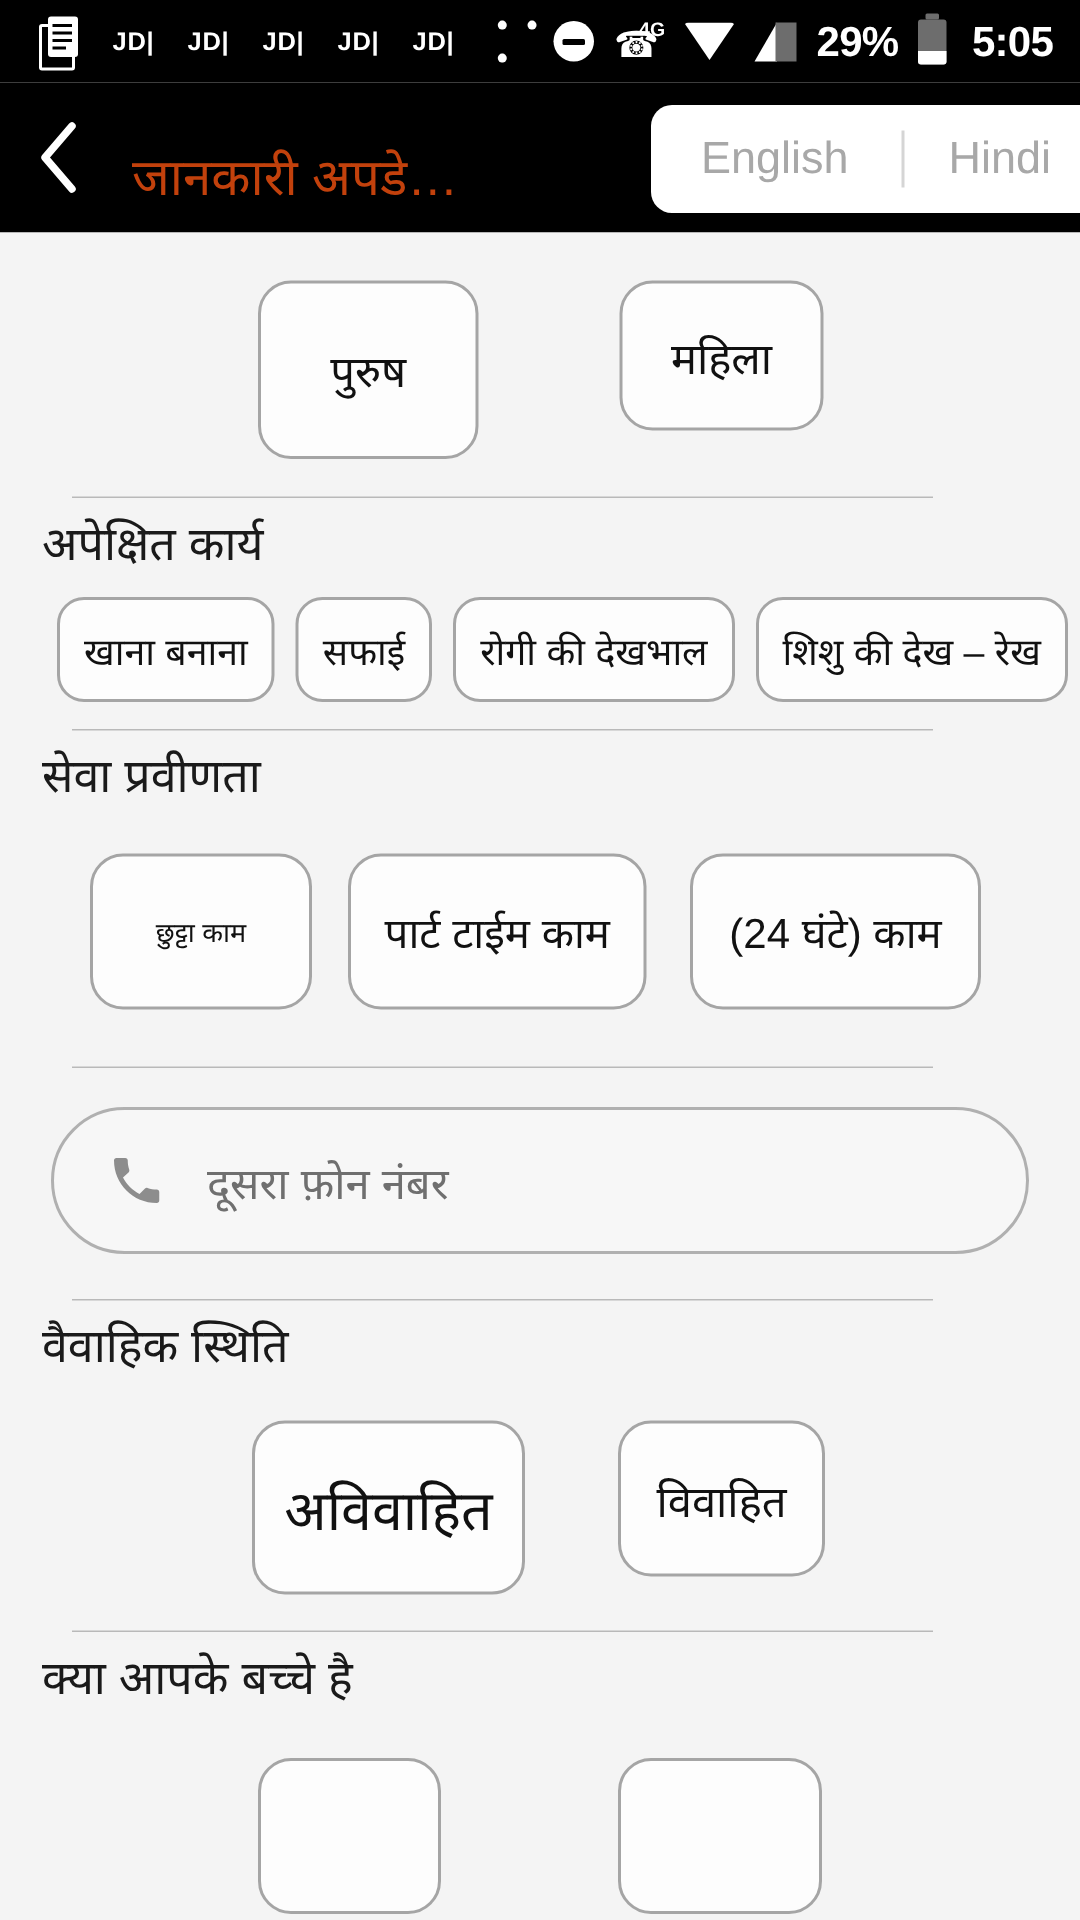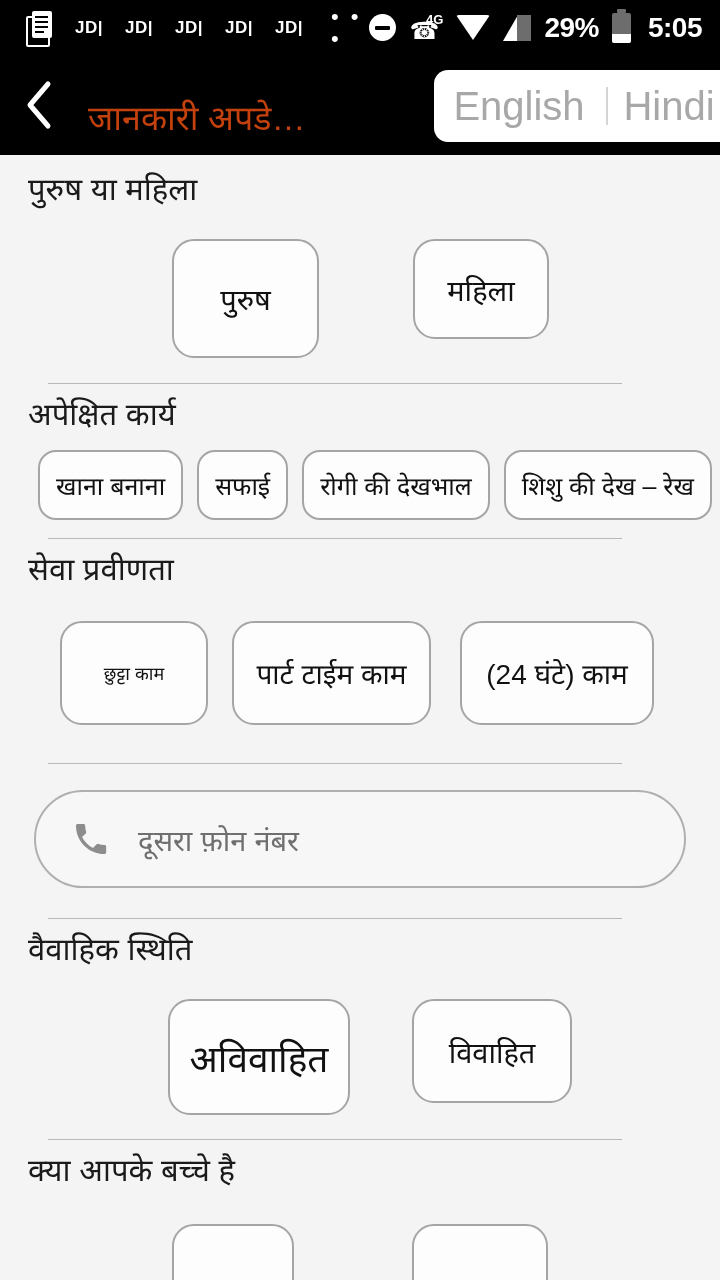--- a/index.html
+++ b/index.html
@@ -234,21 +234,21 @@
     border-radius: 14px;
     display: flex;
     align-items: center;
     box-sizing: border-box;
     padding: 0 4px;
   }
   .lang-opt {
     flex: 1 1 auto;
     text-align: center;
     color: #a8a8a8;
-    font-size: 40px;
+    font-size: 30px;
     font-family: "Liberation Sans", sans-serif;
     line-height: 1;
   }
   .lang-opt.first { padding-right: 6px; }
   .lang-sep {
     width: 2px;
     height: 38px;
     background: #d5d5d5;
     flex: 0 0 auto;
   }
@@ -393,21 +393,20 @@
     <div class="lang-toggle">
       <div class="lang-opt first">English</div>
       <div class="lang-sep"></div>
       <div class="lang-opt">Hindi</div>
     </div>
   </div>
 
   <div class="content">
 
     <div>
-      <div class="section-title" style="margin-top:18px;">पुरुष या महिला</div>
       <div class="opt-row" style="margin-top:32px; padding-left:172px;">
         <div class="opt-btn" style="width:147px;height:119px;font-size:29px;">पुरुष</div>
         <div class="opt-btn" style="width:136px;height:100px;font-size:29px;margin-left:94px;">महिला</div>
       </div>
       <div class="divider" style="margin-top:25px;"></div>
     </div>
 
     <div>
       <div class="section-title" style="margin-top:14px;">अपेक्षित कार्य</div>
       <div class="opt-row" style="margin-top:18px; padding-left:38px;">
@@ -438,21 +437,21 @@
         </div>
         <div class="phone-placeholder">दूसरा फ़ोन नंबर</div>
       </div>
       <div class="divider" style="margin-top:30px;"></div>
     </div>
 
     <div>
       <div class="section-title" style="margin-top:14px;">वैवाहिक स्थिति</div>
       <div class="opt-row" style="margin-top:32px; padding-left:168px;">
         <div class="opt-btn" style="width:182px;height:116px;font-size:37px;">अविवाहित</div>
-        <div class="opt-btn" style="width:160px;height:104px;font-size:29px;margin-left:62px;">विवाहित</div>
+        <div class="opt-btn" style="width:138px;height:104px;font-size:29px;margin-left:62px;">विवाहित</div>
       </div>
       <div class="divider" style="margin-top:24px;"></div>
     </div>
 
     <div>
       <div class="section-title" style="margin-top:14px;">क्या आपके बच्चे है</div>
       <div class="opt-row" style="margin-top:36px; padding-left:172px;">
         <div class="opt-btn" style="width:122px;height:104px;font-size:29px;"></div>
         <div class="opt-btn" style="width:136px;height:104px;font-size:29px;margin-left:118px;"></div>
       </div>

